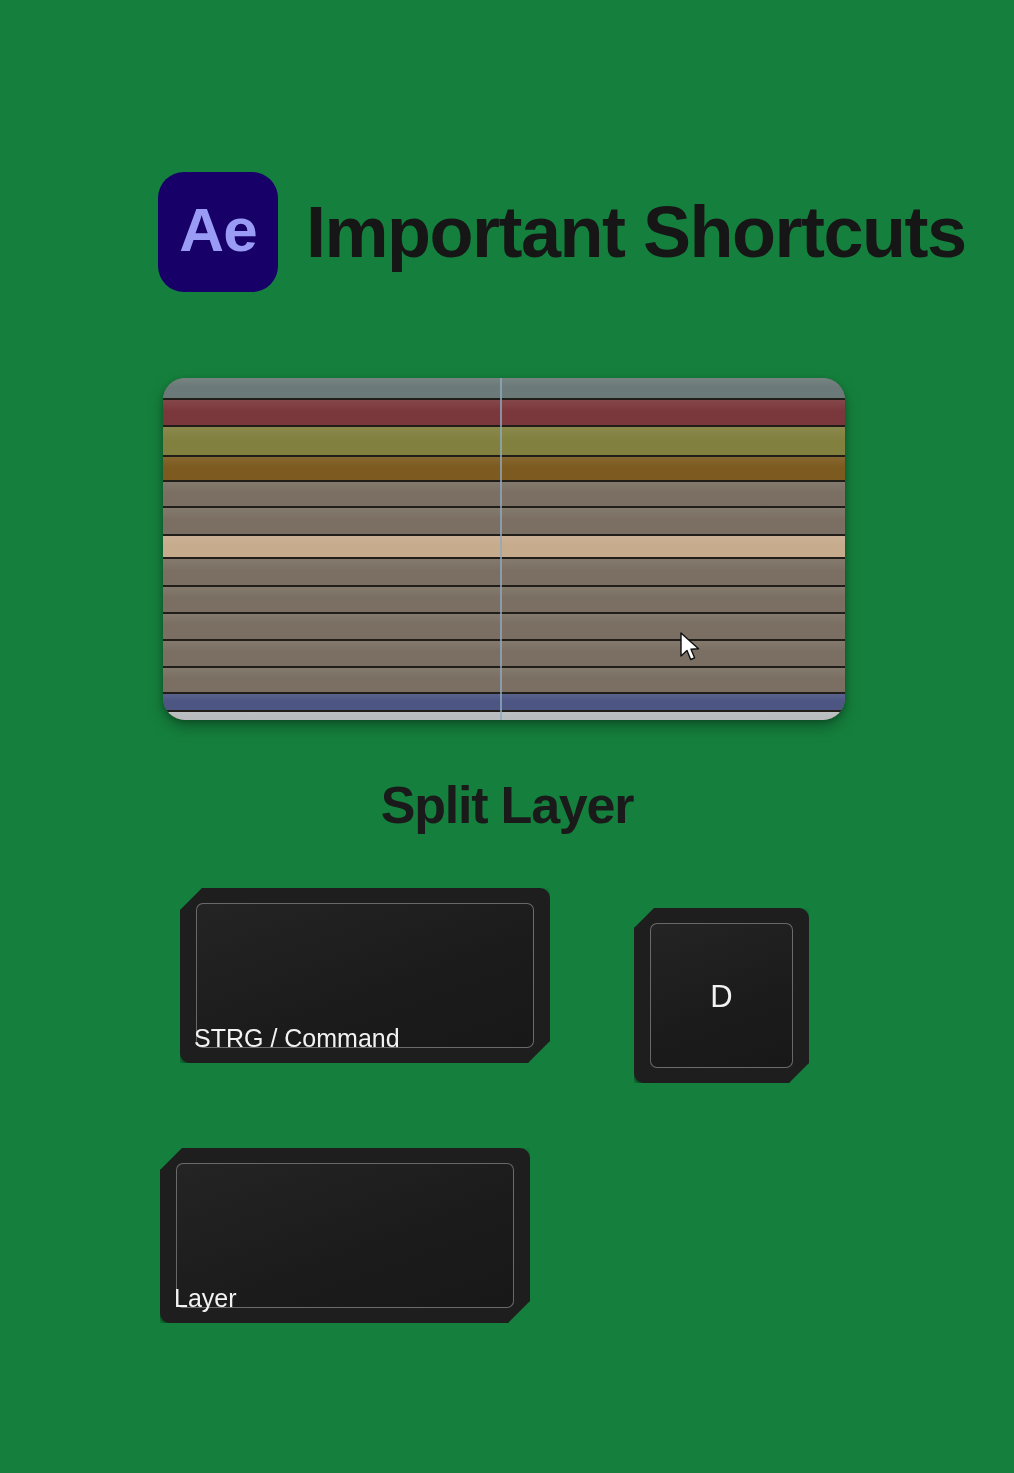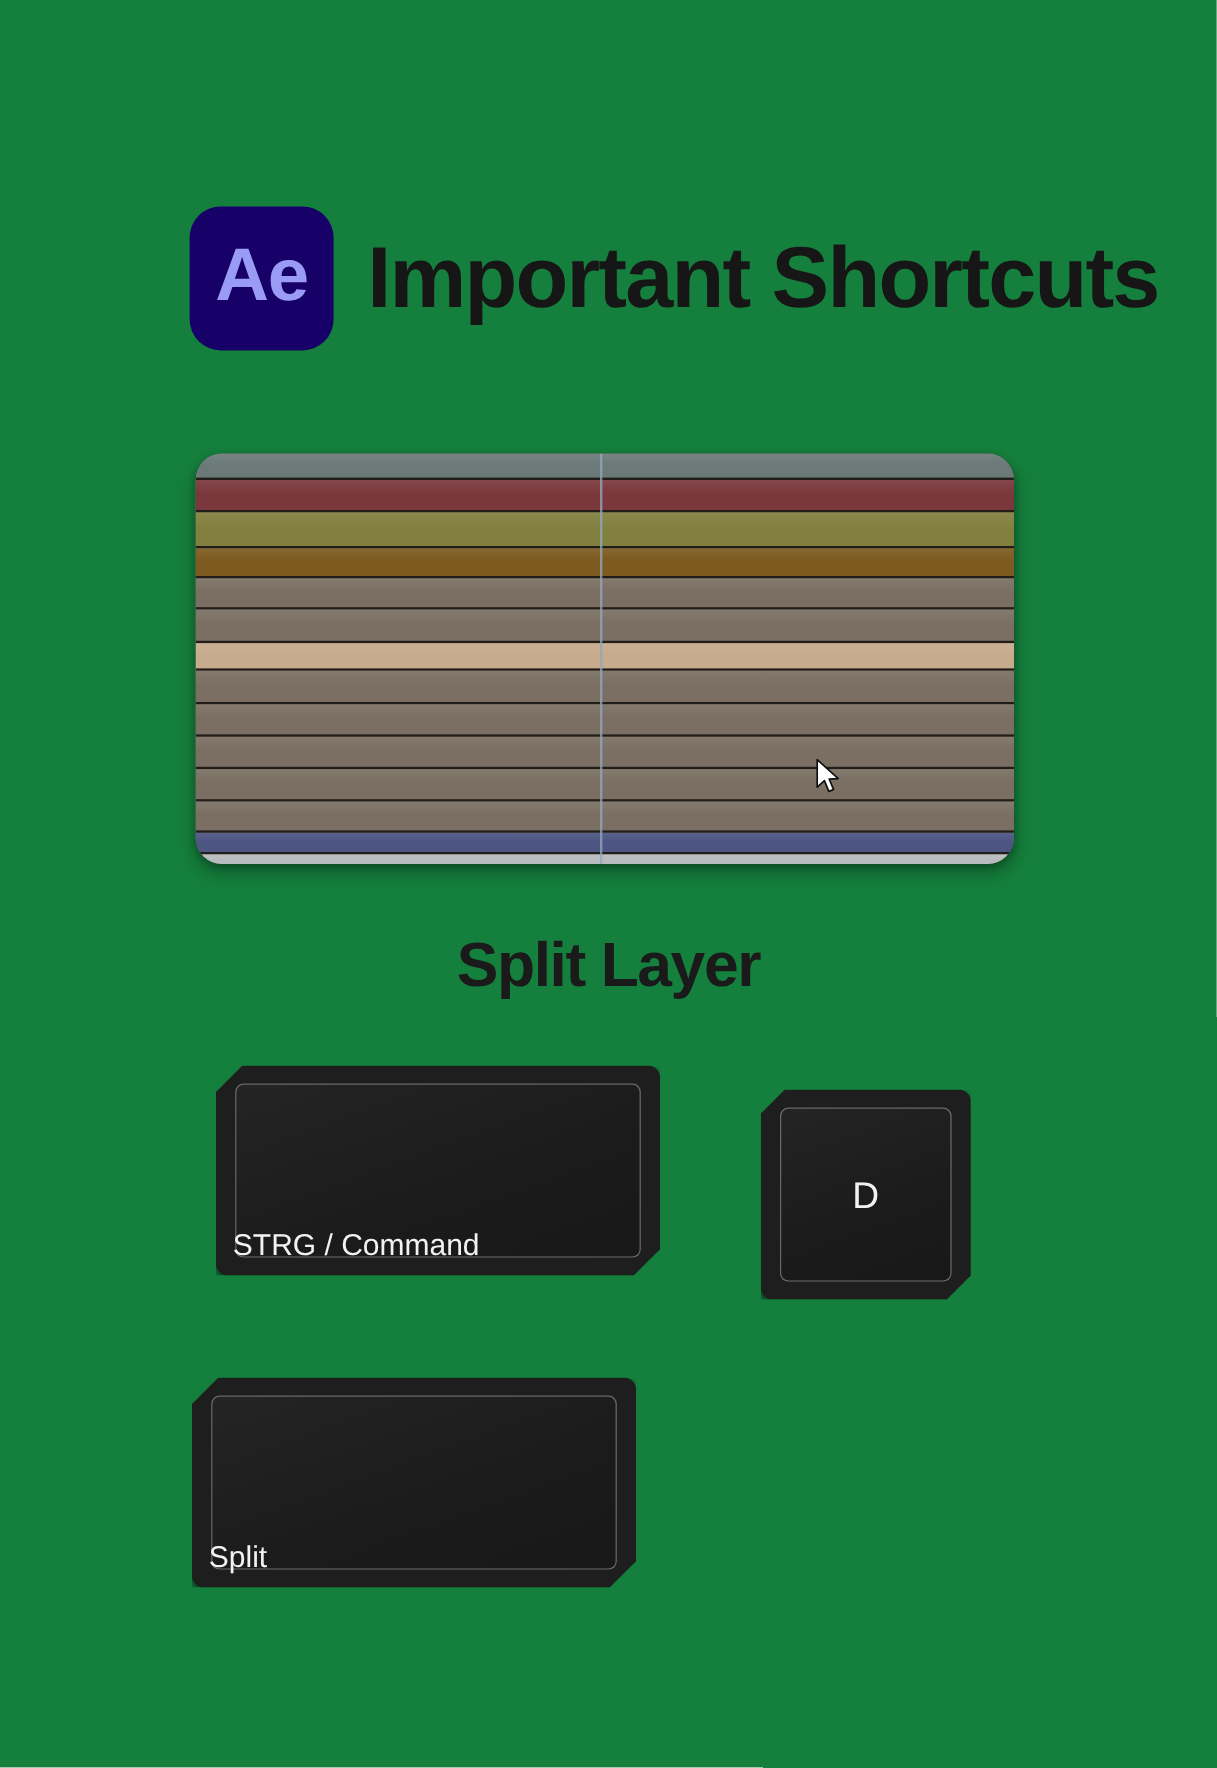--- a/index.html
+++ b/index.html
@@ -255,16 +255,16 @@
     <span class="key-label key-label-bl">STRG / Command</span>
   </div>
 
   <div class="key key-square" id="key-d">
     <div class="key-inner"></div>
     <span class="key-label key-label-center">D</span>
   </div>
 
   <div class="key key-wide" id="key-shift">
     <div class="key-inner"></div>
-    <span class="key-label key-label-bl">Split</span>
+    <span class="key-label key-label-bl">Layer</span>
   </div>
 
 </div>
 
 </body></html>

